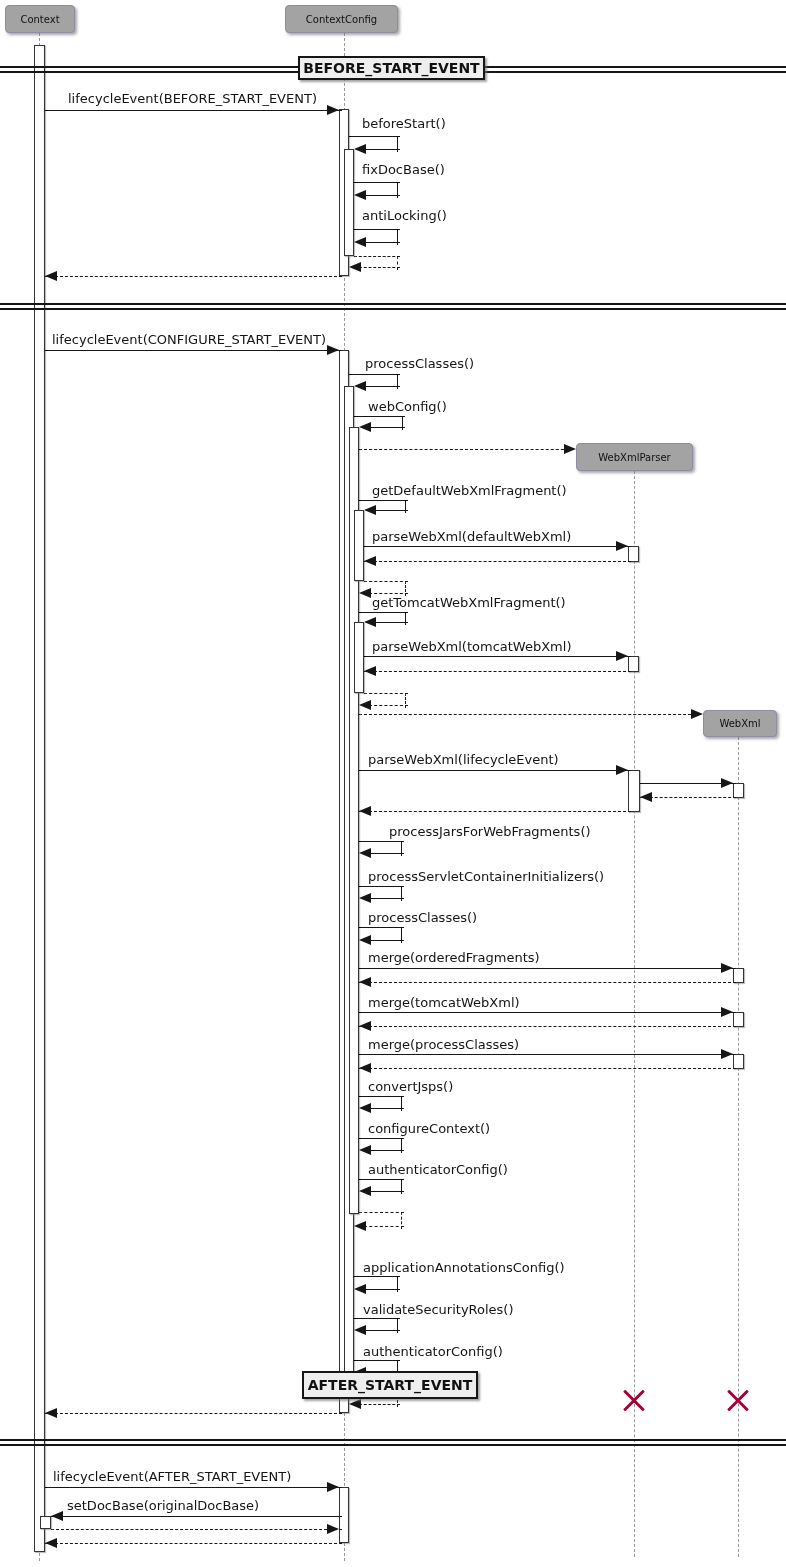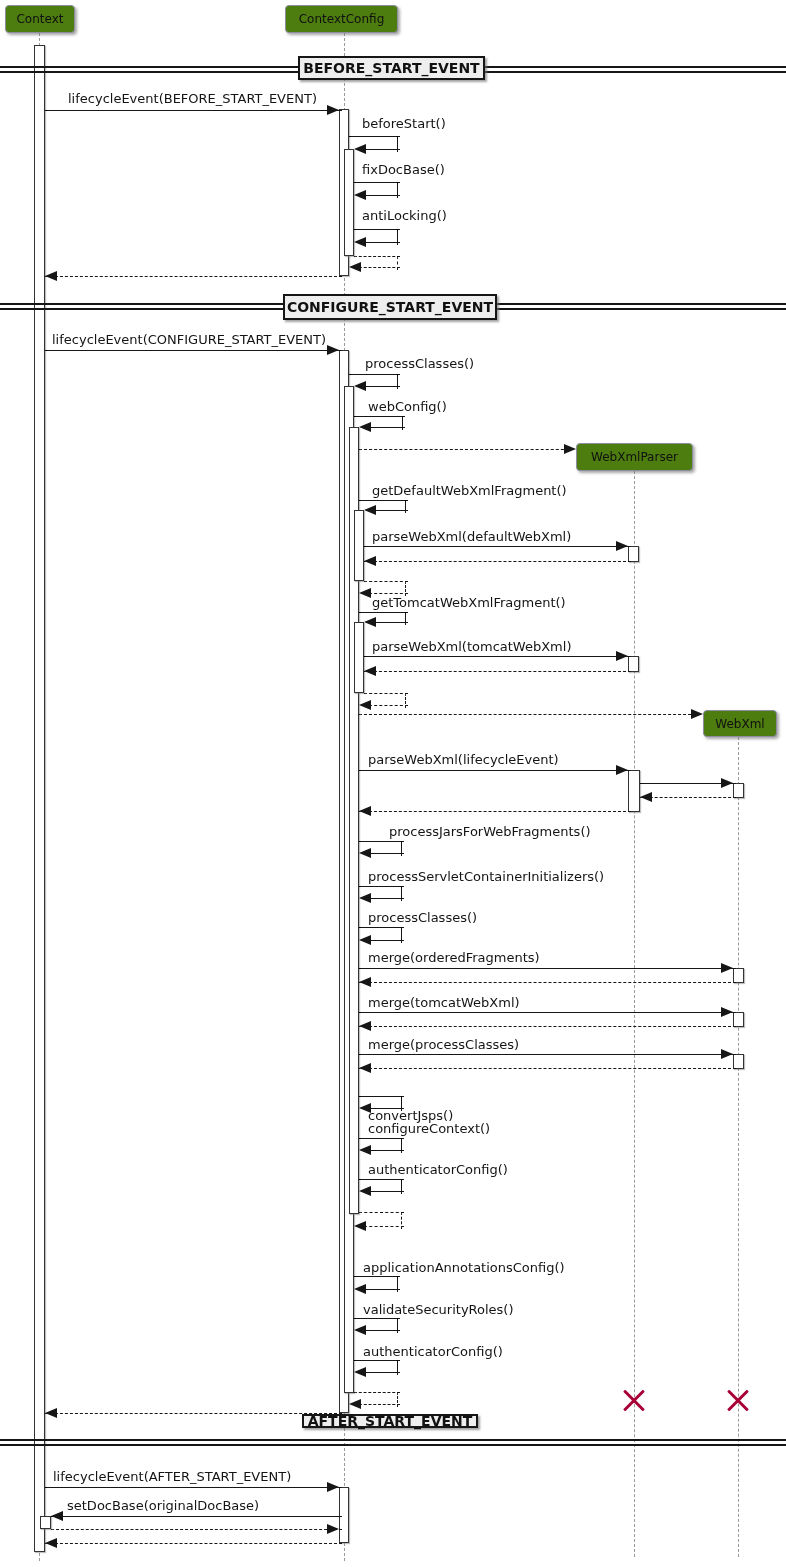--- a/index.html
+++ b/index.html
@@ -17,45 +17,44 @@
               z-index:3; box-shadow:1px 1px 1px rgba(130,130,130,.5); }
   .hline    { position:absolute; height:0; border-top-width:1px; border-top-color:#161616; z-index:4; }
   .vline    { position:absolute; width:0; border-left-width:1px; border-left-color:#161616; z-index:4; }
   .solid  { border-top-style:solid;  border-left-style:solid; }
   .dashed { border-top-style:dashed; border-left-style:dashed; }
   .dotted { border-top-style:dashed; border-left-style:dashed; }
   .arrow  { position:absolute; width:0; height:0; z-index:5; }
   .arrow.r { border-top:5px solid transparent; border-bottom:5px solid transparent; border-left:12px solid #161616; }
   .arrow.l { border-top:5px solid transparent; border-bottom:5px solid transparent; border-right:12px solid #161616; }
   .mlabel { position:absolute; font-size:13px; color:#141414; white-space:nowrap; z-index:5; line-height:14px; }
-  .pbox   { position:absolute; background:#4d7c0f; border:1px solid #8c8ca3; border-radius:4px; z-index:10;
-            display:flex; align-items:center; justify-content:center; font-size:12px; color:#111;
+  .pbox   { position:absolute; background:#a3a3a3; border:1px solid #8c8ca3; border-radius:4px; z-index:10;
+            display:flex; align-items:center; justify-content:center; font-size:10px; color:#111;
             box-shadow:2px 2px 3px rgba(110,110,110,.6); box-sizing:border-box; white-space:nowrap; }
   .destroy { position:absolute; width:26px; height:26px; z-index:7; }
   .destroy span { position:absolute; left:-1px; top:11px; width:28px; height:3px; background:#a80036; border-radius:1px; }
   .destroy span:nth-child(1) { transform:rotate(45deg); }
   .destroy span:nth-child(2) { transform:rotate(-45deg); }
 </style>
 </head>
 <body>
 
 <div id="stage">
     <div class="lifeline" style="left: 39px; top: 33px; height: 1528px;"></div>
     <div class="lifeline" style="left: 344px; top: 33px; height: 1528px;"></div>
     <div class="lifeline" style="left: 634px; top: 471px; height: 1086px;"></div>
     <div class="lifeline" style="left: 738px; top: 737px; height: 820px;"></div>
     <div class="divline" style="top: 66px;"></div>
     <div class="divline" style="top: 71px;"></div>
     <div class="divbox" style="left: 298px; top: 56px; width: 187px; height: 24px;">BEFORE_START_EVENT</div>
     <div class="divline" style="top: 303px;"></div>
     <div class="divline" style="top: 308px;"></div>
-    <div class="divbox" style="left: 283px; top: 294px; width: 214px; height: 26px;">CONFIGURE_START_EVENT</div>
     <div class="divline" style="top: 1439px;"></div>
     <div class="divline" style="top: 1444px;"></div>
-    <div class="divbox" style="left: 302px; top: 1414px; width: 176px; height: 14px;">AFTER_START_EVENT</div>
+    <div class="divbox" style="left: 302px; top: 1371px; width: 176px; height: 28px;">AFTER_START_EVENT</div>
     <div class="act" style="left: 34px; top: 45px; width: 11px; height: 1507px;"></div>
     <div class="act" style="left: 40px; top: 1516px; width: 11px; height: 13px;"></div>
     <div class="act" style="left: 339px; top: 109px; width: 10px; height: 167px;"></div>
     <div class="act" style="left: 344px; top: 149px; width: 10px; height: 107px;"></div>
     <div class="act" style="left: 339px; top: 350px; width: 10px; height: 1063px;"></div>
     <div class="act" style="left: 344px; top: 386px; width: 10px; height: 1007px;"></div>
     <div class="act" style="left: 349px; top: 427px; width: 10px; height: 787px;"></div>
     <div class="act" style="left: 354px; top: 510px; width: 10px; height: 71px;"></div>
     <div class="act" style="left: 354px; top: 622px; width: 10px; height: 71px;"></div>
     <div class="act" style="left: 339px; top: 1487px; width: 10px; height: 56px;"></div>
@@ -183,21 +182,21 @@
     <div class="mlabel" style="left: 368px; top: 870px;">processServletContainerInitializers()</div>
     <div class="hline solid" style="left: 359px; top: 927px; width: 42px;"></div>
     <div class="vline solid" style="left: 401px; top: 927px; height: 13px;"></div>
     <div class="hline solid" style="left: 369px; top: 940px; width: 32px;"></div>
     <div class="arrow l" style="left: 359px; top: 935px;"></div>
     <div class="mlabel" style="left: 368px; top: 911px;">processClasses()</div>
     <div class="hline solid" style="left: 359px; top: 1096px; width: 42px;"></div>
     <div class="vline solid" style="left: 401px; top: 1096px; height: 12px;"></div>
     <div class="hline solid" style="left: 369px; top: 1108px; width: 32px;"></div>
     <div class="arrow l" style="left: 359px; top: 1103px;"></div>
-    <div class="mlabel" style="left: 368px; top: 1080px; margin-top: 29px;">convertJsps()</div>
+    <div class="mlabel" style="left: 368px; top: 1080px;">convertJsps()</div>
     <div class="hline solid" style="left: 359px; top: 1138px; width: 42px;"></div>
     <div class="vline solid" style="left: 401px; top: 1138px; height: 12px;"></div>
     <div class="hline solid" style="left: 369px; top: 1150px; width: 32px;"></div>
     <div class="arrow l" style="left: 359px; top: 1145px;"></div>
     <div class="mlabel" style="left: 368px; top: 1122px;">configureContext()</div>
     <div class="hline solid" style="left: 359px; top: 1179px; width: 42px;"></div>
     <div class="vline solid" style="left: 401px; top: 1179px; height: 12px;"></div>
     <div class="hline solid" style="left: 369px; top: 1191px; width: 32px;"></div>
     <div class="arrow l" style="left: 359px; top: 1186px;"></div>
     <div class="mlabel" style="left: 368px; top: 1163px;">authenticatorConfig()</div>

